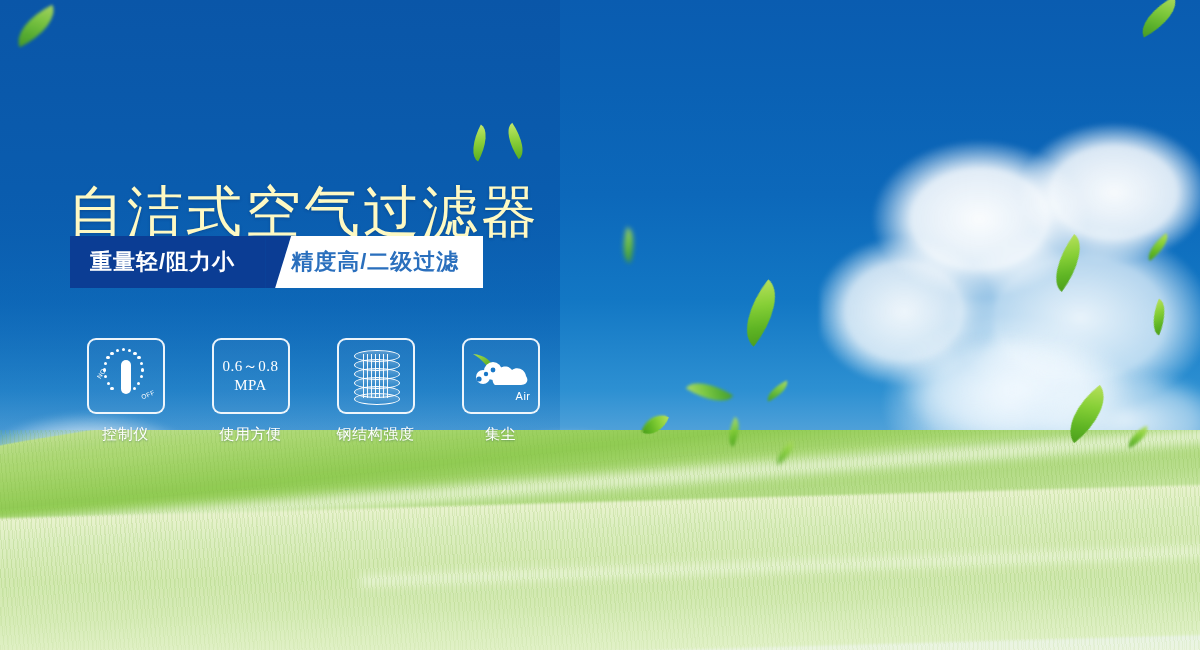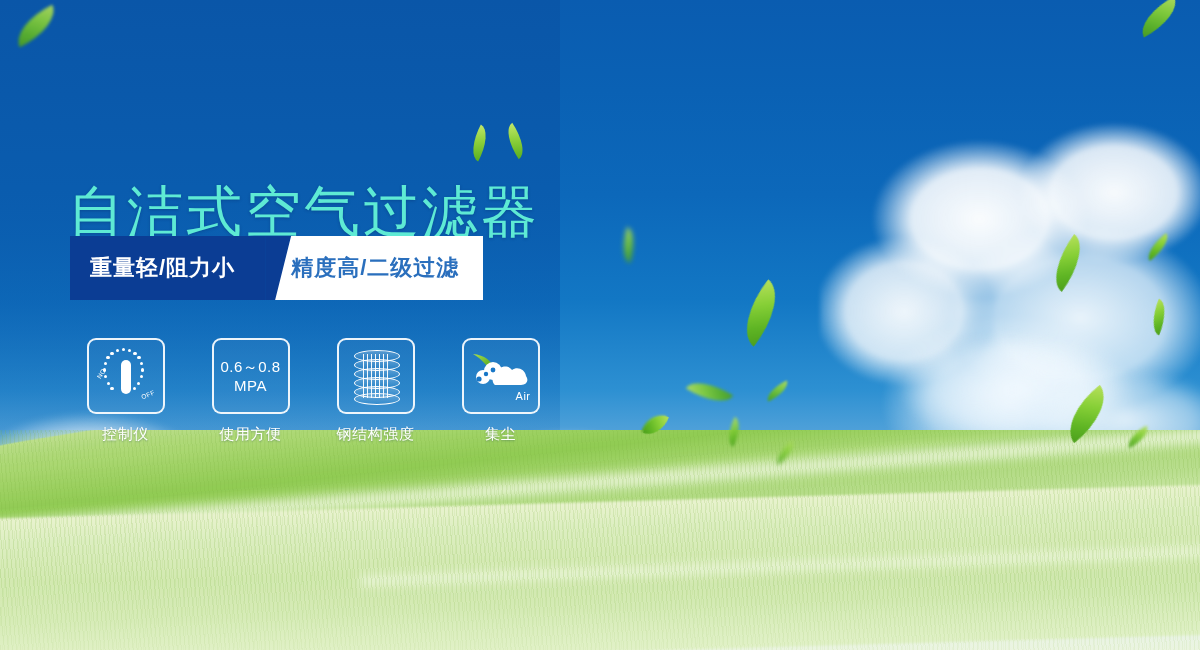--- a/index.html
+++ b/index.html
@@ -123,34 +123,34 @@
   
   .leaf{
     position:absolute;
     background:linear-gradient(135deg,#b6e05a 0%,#86cf36 38%,#5fb524 72%,#4c9f1c 100%);
     border-radius:0 100% 0 100%;
   }
 
   
   .title{
     position:absolute;left:68px;top:143px;
-    font-size:56px;line-height:62px;color:#5eead4;
+    font-size:56px;line-height:62px;color:#fef9c3;
     letter-spacing:3px;font-weight:300;
     text-shadow:0 1px 3px rgba(0,30,80,.28);
     white-space:nowrap;
   }
   .sprouts{position:absolute;left:470px;top:112px;width:70px;height:52px;}
   .sprout{
     position:absolute;width:15px;height:34px;
     background:linear-gradient(150deg,#c2e76a 0%,#8fd13c 45%,#57ae1e 100%);
     border-radius:0 100% 0 100%;
   }
 
   
-  .subbar{position:absolute;left:70px;top:236px;height:64px;display:flex;}
+  .subbar{position:absolute;left:70px;top:236px;height:52px;display:flex;}
   .sub-left{
     background:#0b3d94;color:#ffffff;
     display:flex;align-items:center;
     padding:0 30px 0 20px;
     font-size:22px;letter-spacing:1px;font-weight:700;
   }
   .sub-split{
     width:26px;background:#0b3d94;
     clip-path:polygon(0 0, 100% 0, 42% 100%, 0% 100%);
     margin-right:-2px;
@@ -167,21 +167,21 @@
   
   .features{position:absolute;left:78px;top:338px;display:flex;gap:30px;}
   .feature{width:95px;display:flex;flex-direction:column;align-items:center;}
   .fbox{
     width:74px;height:72px;border:2px solid rgba(255,255,255,.92);
     border-radius:9px;display:flex;flex-direction:column;
     align-items:center;justify-content:center;
     color:#ffffff;text-align:center;
     background:rgba(255,255,255,.04);
   }
-  .fbox-text{font-size:15px;line-height:19px;letter-spacing:.5px;}
+  .fbox-text{font-size:15px;line-height:19px;letter-spacing:.5px;font-family:Liberation Serif, serif;}
   .flabel{margin-top:11px;font-size:15px;color:#ffffff;letter-spacing:.6px;white-space:nowrap;
           text-shadow:0 1px 2px rgba(0,40,90,.3);}
 
   
   .gauge{position:relative;width:62px;height:56px;}
   .gauge-dots{position:absolute;inset:0;}
   .gauge-dot{position:absolute;width:3.4px;height:3.4px;background:#fff;border-radius:50%;}
   .gauge-bar{
     position:absolute;left:50%;top:12px;margin-left:-5px;
     width:10px;height:34px;background:#fff;border-radius:5px;

